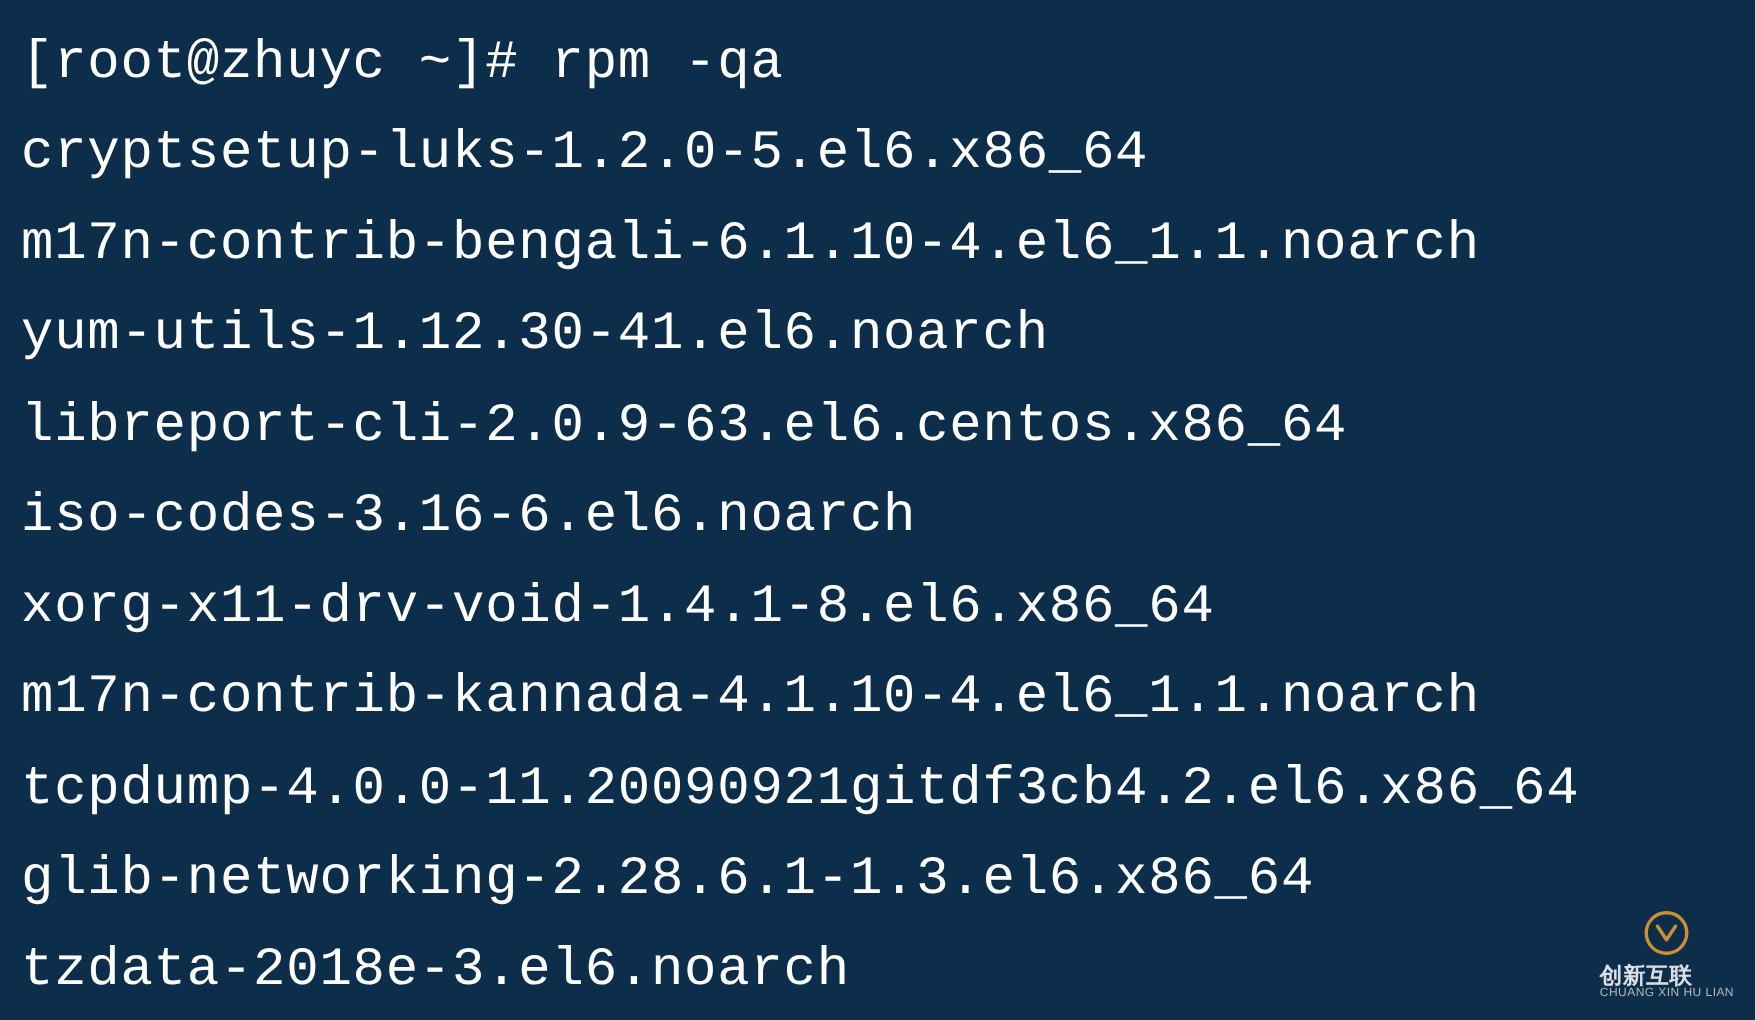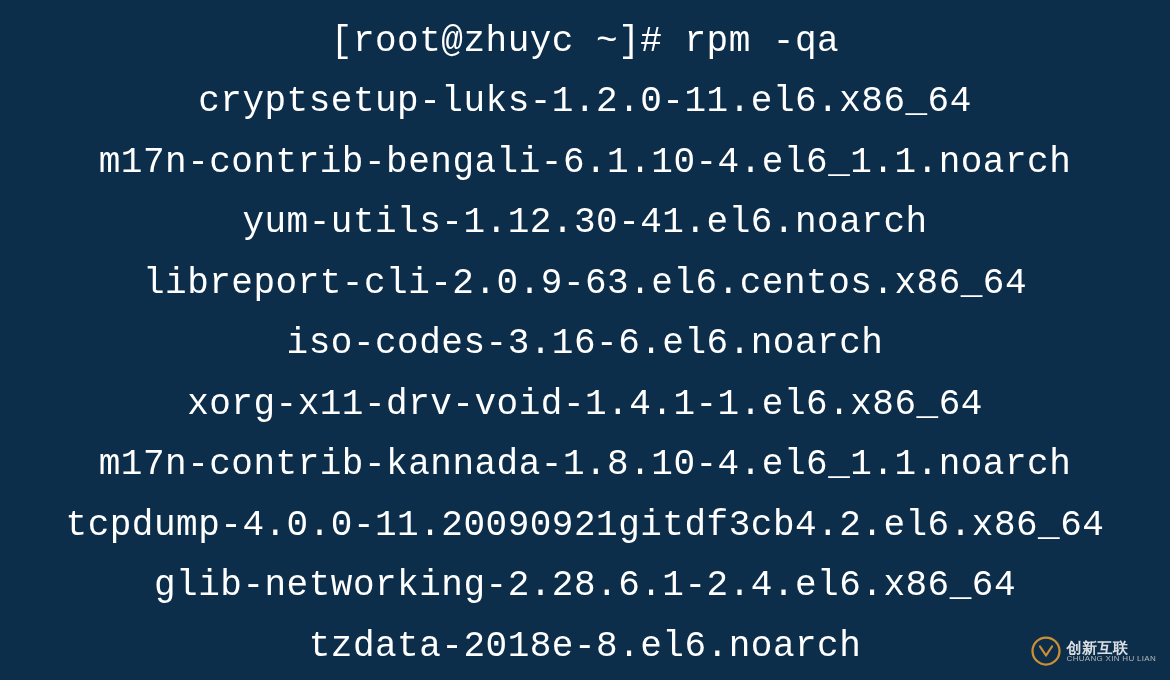--- a/index.html
+++ b/index.html
@@ -15,30 +15,30 @@
       font-size: 36px;
       color: #ffffff;
       padding: 12px 14px;
       line-height: 1.68;
       overflow: hidden;
       position: relative;
       letter-spacing: 0.5px;
     }
     .terminal-line {
       white-space: nowrap;
-      text-align: center;
     }
     .watermark {
       position: absolute;
       bottom: 14px;
       right: 14px;
       display: flex;
       align-items: center;
       gap: 6px;
       opacity: 0.85;
+      flex-direction: column;
     }
     .watermark-icon {
       width: 30px;
       height: 30px;
     }
     .watermark-text {
       display: flex;
       flex-direction: column;
       line-height: 1;
     }
@@ -52,30 +52,30 @@
       font-family: sans-serif;
       font-size: 8px;
       color: #cccccc;
       letter-spacing: 0.3px;
     }
   </style>
 </head>
 <body>
 
 <div class="terminal-line"><span>[root@zhuyc ~]# </span><span>rpm -qa</span></div>
-<div class="terminal-line">cryptsetup-luks-1.2.0-11.el6.x86_64</div>
+<div class="terminal-line">cryptsetup-luks-1.2.0-5.el6.x86_64</div>
 <div class="terminal-line">m17n-contrib-bengali-6.1.10-4.el6_1.1.noarch</div>
 <div class="terminal-line">yum-utils-1.12.30-41.el6.noarch</div>
 <div class="terminal-line">libreport-cli-2.0.9-63.el6.centos.x86_64</div>
 <div class="terminal-line">iso-codes-3.16-6.el6.noarch</div>
-<div class="terminal-line">xorg-x11-drv-void-1.4.1-1.el6.x86_64</div>
-<div class="terminal-line">m17n-contrib-kannada-1.8.10-4.el6_1.1.noarch</div>
+<div class="terminal-line">xorg-x11-drv-void-1.4.1-8.el6.x86_64</div>
+<div class="terminal-line">m17n-contrib-kannada-4.1.10-4.el6_1.1.noarch</div>
 <div class="terminal-line">tcpdump-4.0.0-11.20090921gitdf3cb4.2.el6.x86_64</div>
-<div class="terminal-line">glib-networking-2.28.6.1-2.4.el6.x86_64</div>
-<div class="terminal-line">tzdata-2018e-8.el6.noarch</div>
+<div class="terminal-line">glib-networking-2.28.6.1-1.3.el6.x86_64</div>
+<div class="terminal-line">tzdata-2018e-3.el6.noarch</div>
 
 <div class="watermark">
   <svg class="watermark-icon" viewBox="0 0 40 40">
     <circle cx="20" cy="20" r="18" fill="none" stroke="#f0a030" stroke-width="3"></circle>
     <path d="M 12 14 L 20 26 L 28 14" fill="none" stroke="#f0a030" stroke-width="3" stroke-linecap="round" stroke-linejoin="round"></path>
   </svg>
   <div class="watermark-text">
     <span class="watermark-cn">创新互联</span>
     <span class="watermark-en">CHUANG XIN HU LIAN</span>
   </div>

